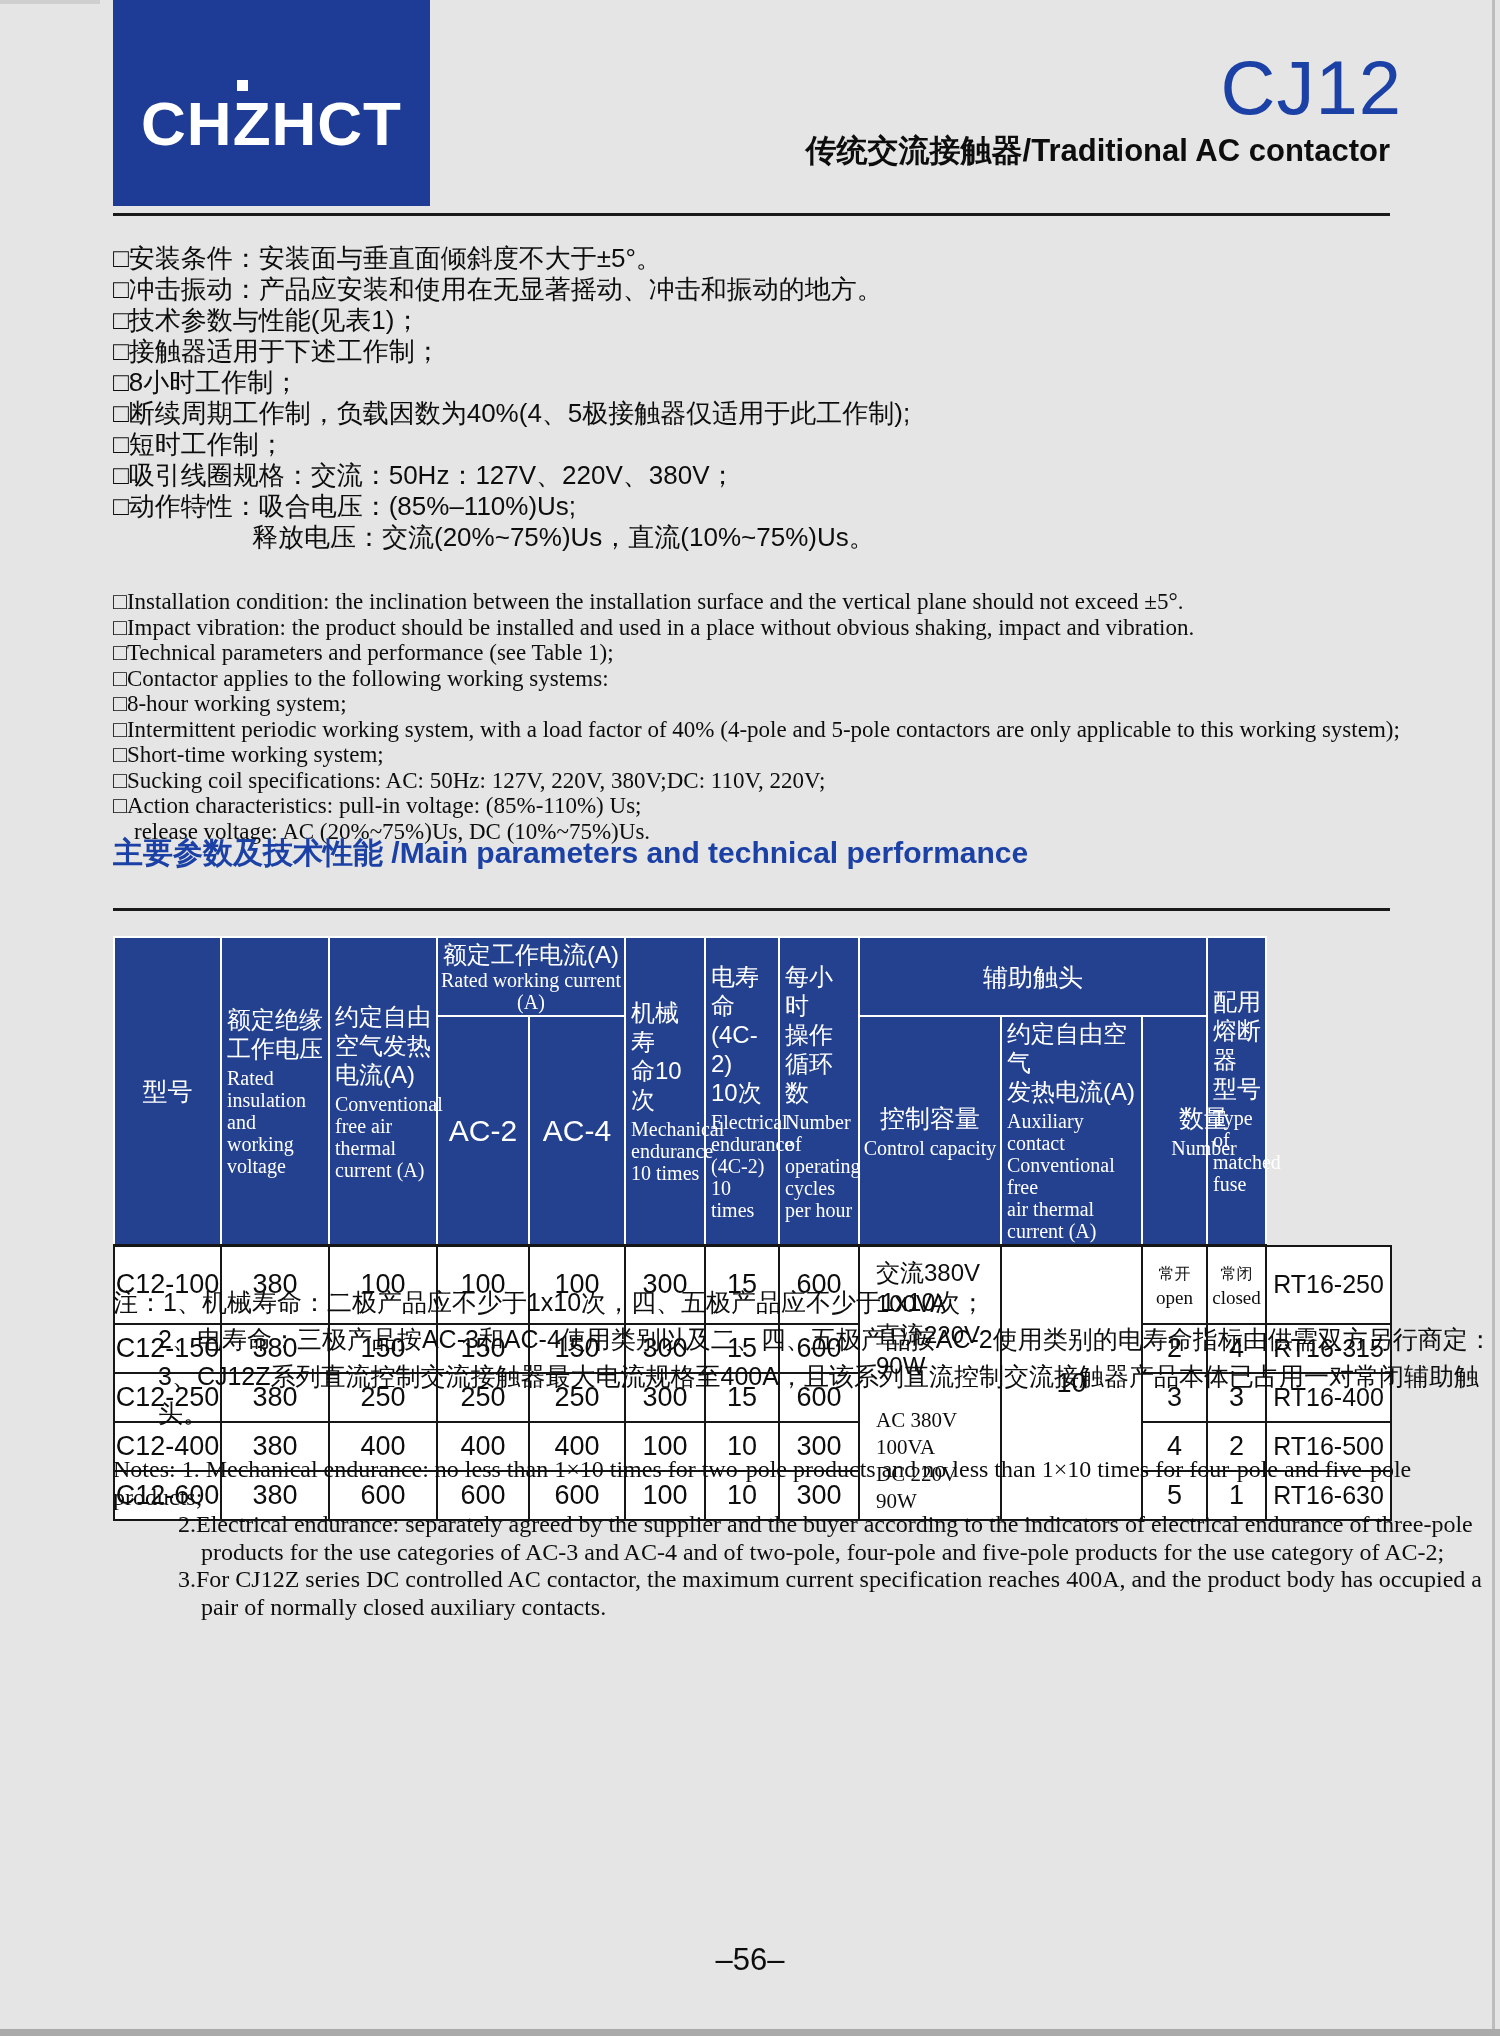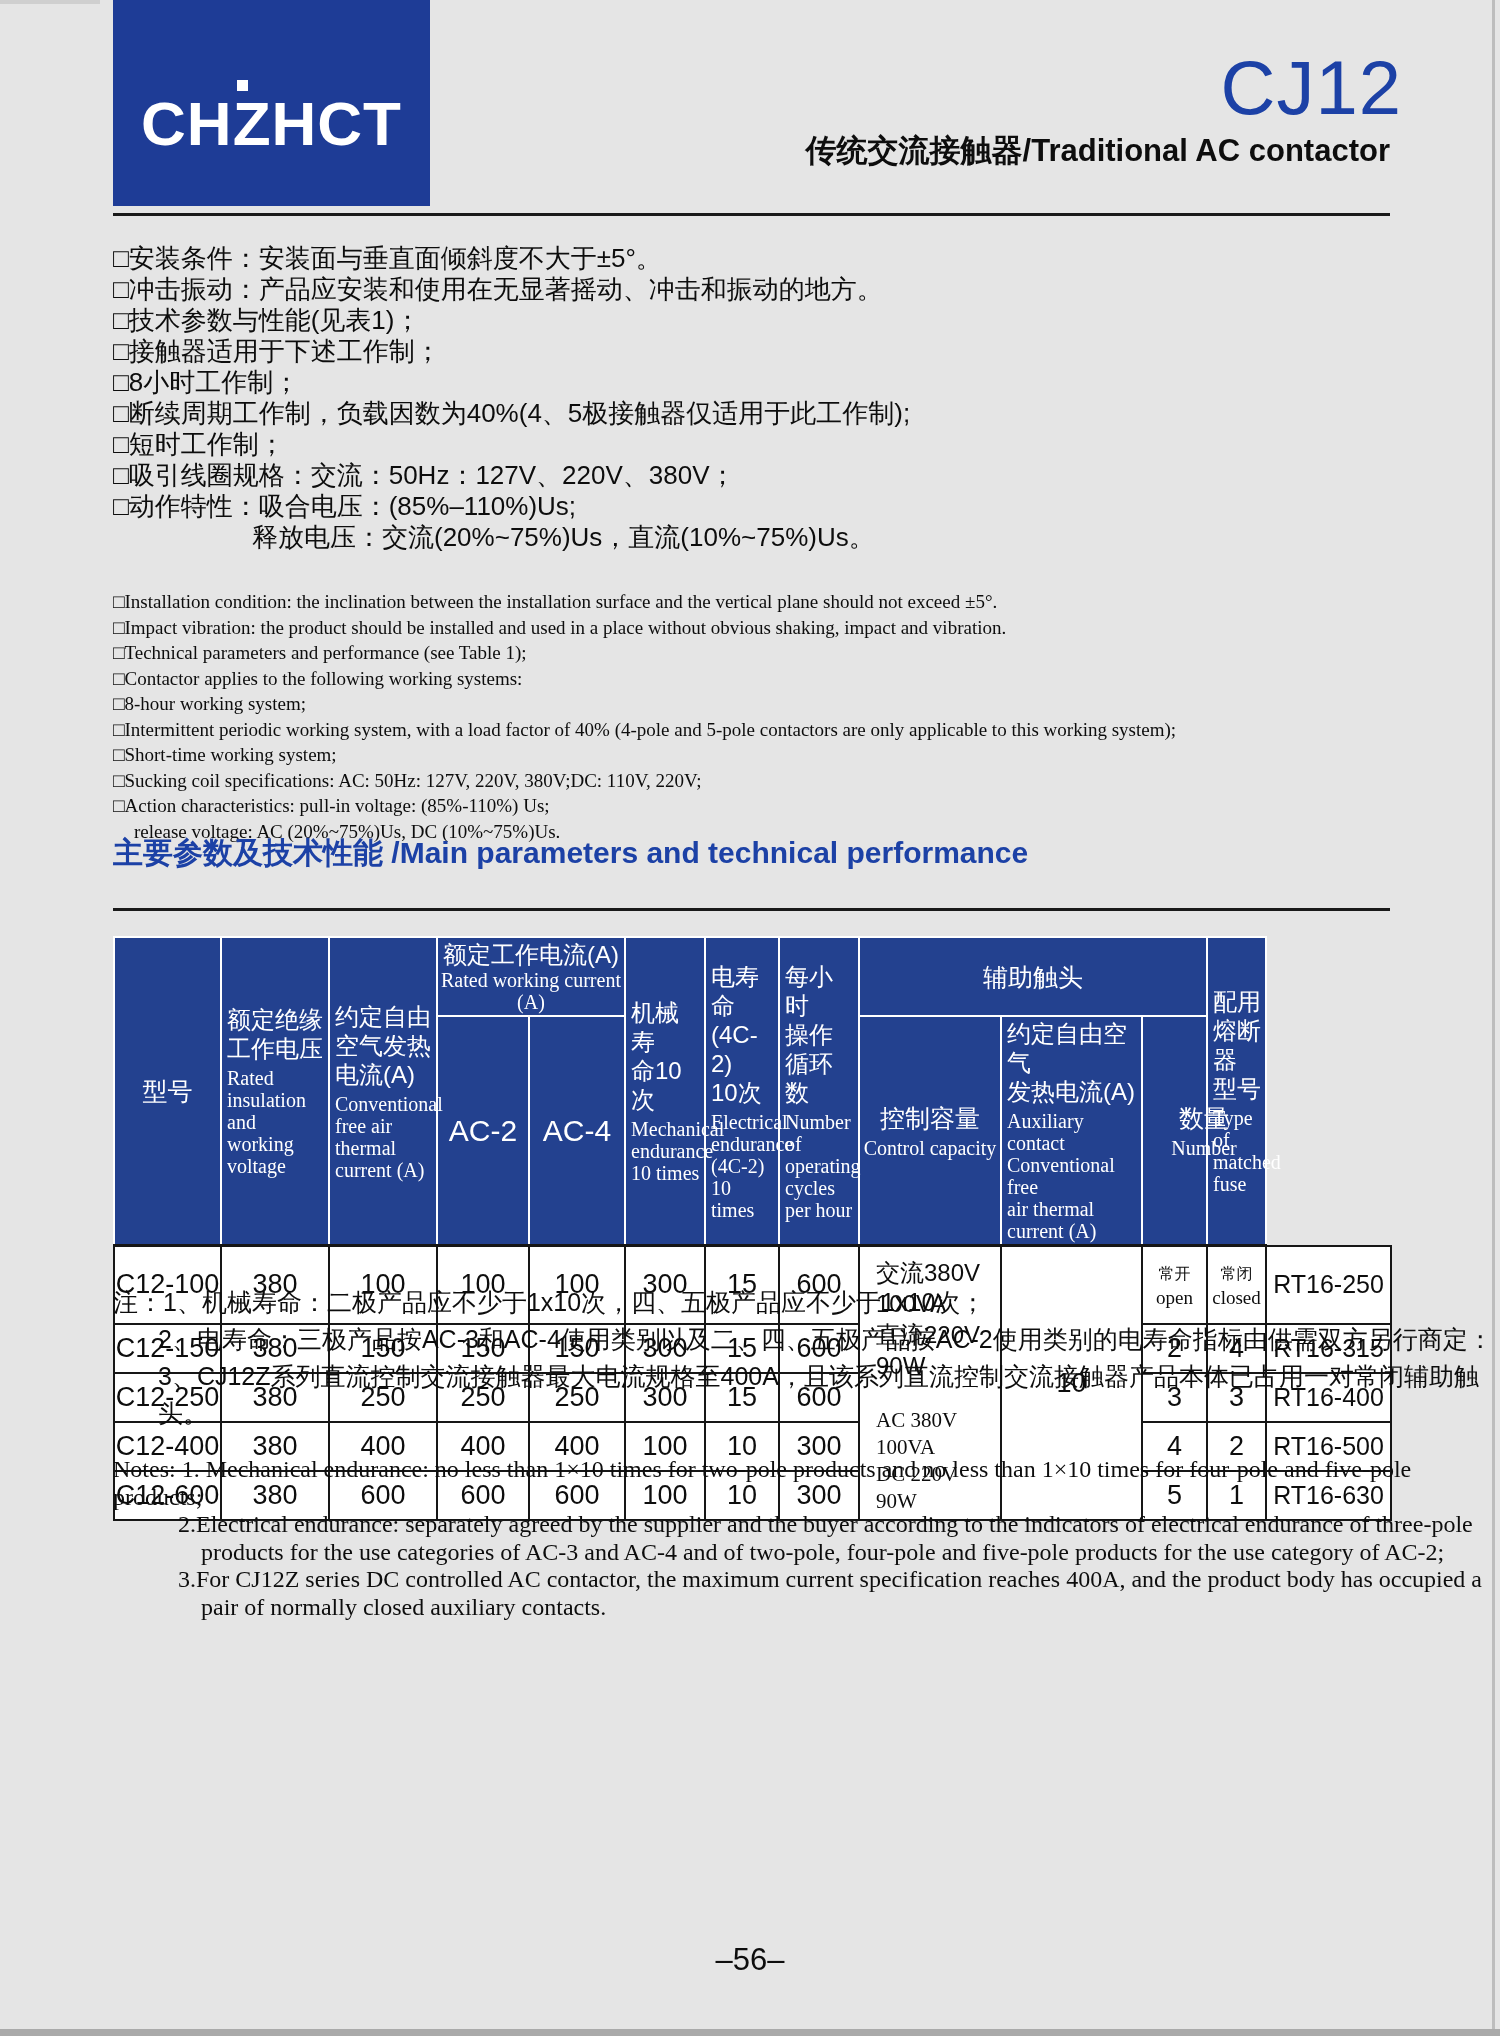--- a/index.html
+++ b/index.html
@@ -29,21 +29,21 @@
   .header-rule{position:absolute;left:113px;top:213px;width:1277px;height:3px;background:#1a1a1a;}
 
   
   .features-cn{position:absolute;left:113px;top:243px;font-size:26px;line-height:31px;color:#0d0d0d;}
   .features-cn .ln{white-space:nowrap;}
   .features-cn .ind1{padding-left:172px;}
   .features-cn .ind2{padding-left:139px;}
 
   
   .features-en{position:absolute;left:113px;top:589px;font-family:"Liberation Serif",serif;
-    font-size:19px;line-height:25.5px;color:#0d0d0d;}
+    font-size:23px;line-height:25.5px;color:#0d0d0d;}
   .features-en .ln{white-space:nowrap;}
   .features-en .ind{padding-left:21px;}
 
   .section-title{position:absolute;left:113px;top:833px;font-size:30px;font-weight:bold;color:var(--accent-blue);}
   .section-rule{position:absolute;left:113px;top:908px;width:1277px;height:3px;background:#1a1a1a;}
 
   
   .spec-wrap{position:absolute;left:113px;top:936px;width:1277px;}
   table.spec{width:1277px;border-collapse:collapse;table-layout:fixed;}
   .spec th{background:var(--th-blue);color:#fff;border:2px solid #fff;font-weight:normal;

